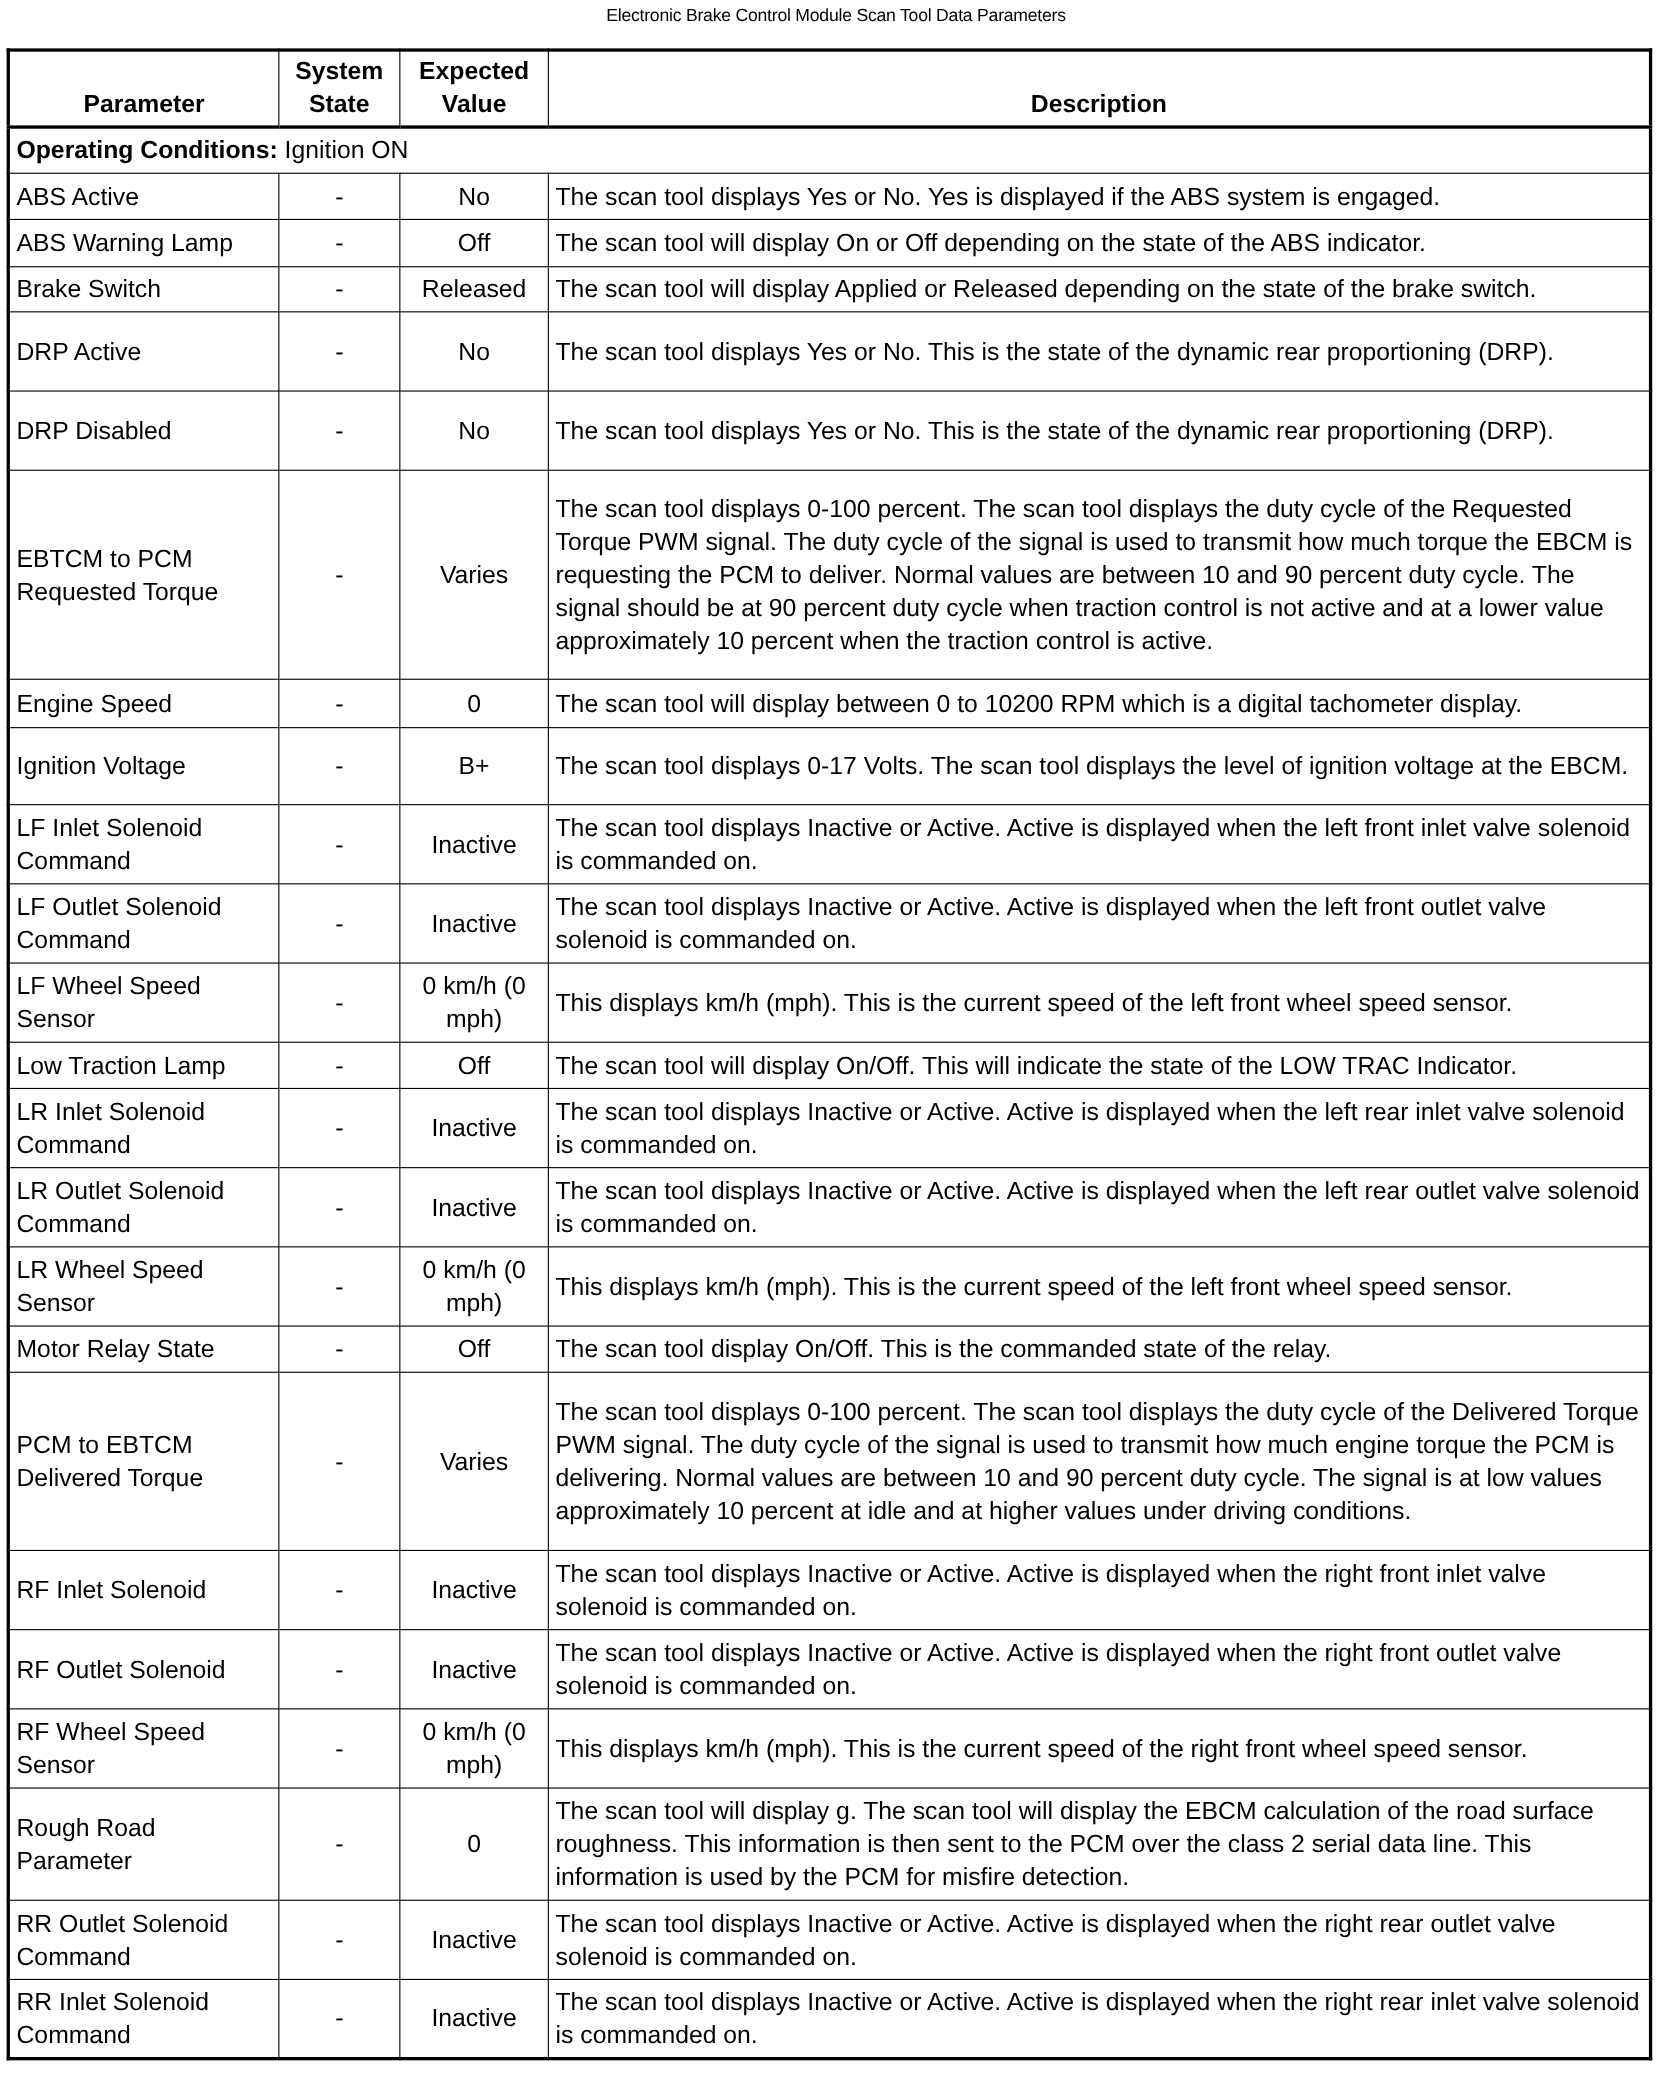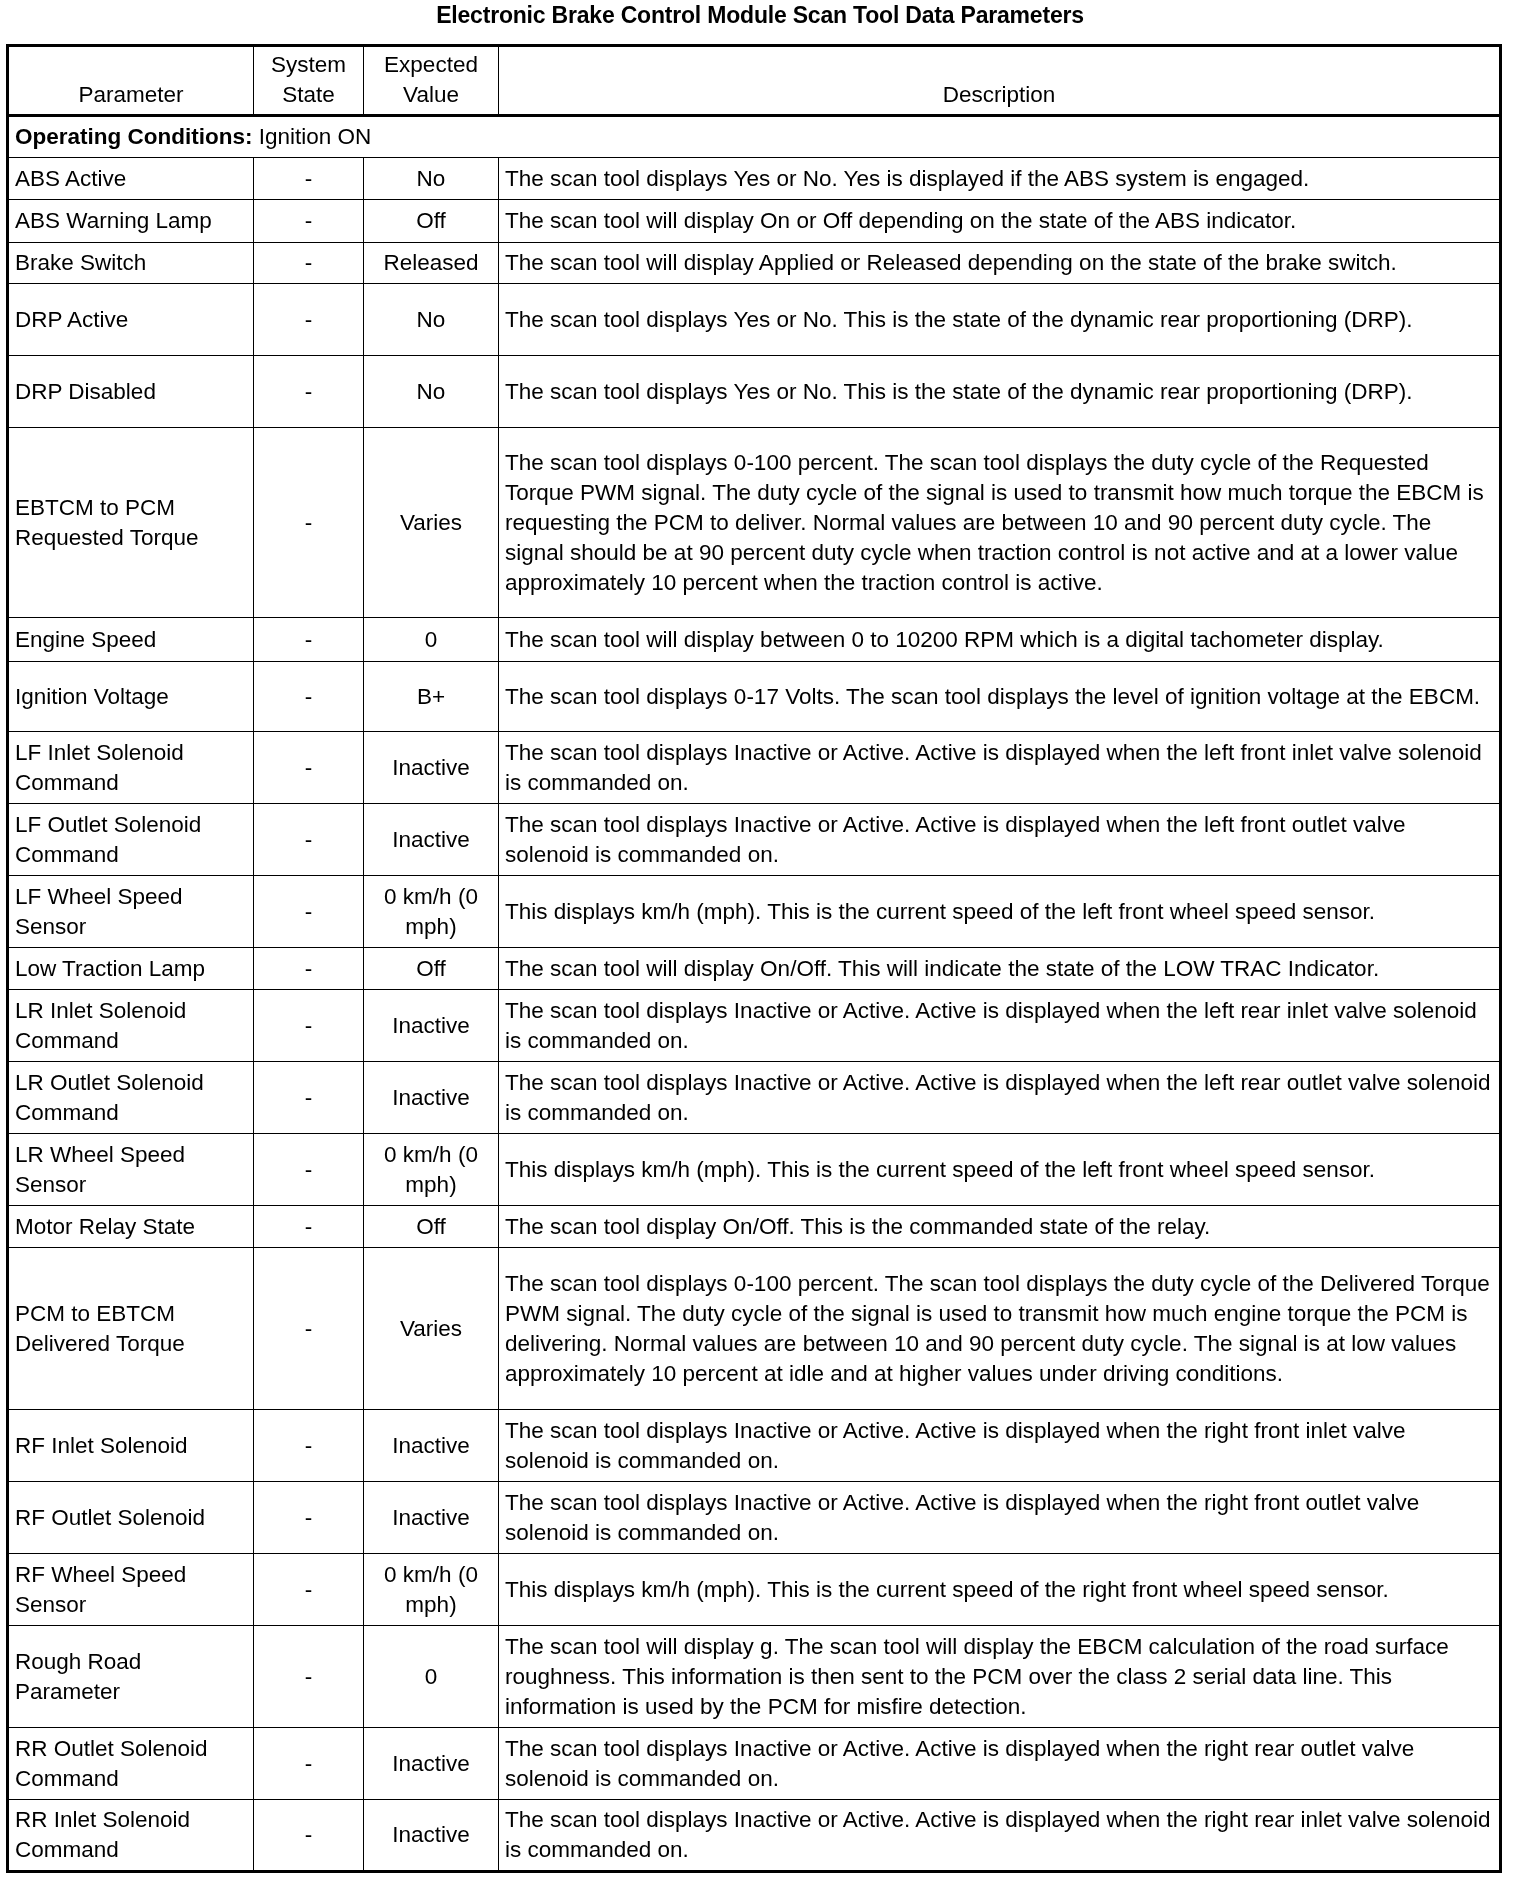--- a/index.html
+++ b/index.html
@@ -1,20 +1,20 @@
 <!DOCTYPE html>
 <html><head>
 <meta charset="utf-8">
 <style>
   html, body { margin:0; padding:0; background:#ffffff; }
   body { width:1520px; height:1890px; position:relative; font-family:"Liberation Sans", sans-serif; color:#000; }
-  .title { position:absolute; left:0; top:0; width:1520px; height:30px; text-align:center; font-weight:bold; font-size:23px; line-height:30px; letter-spacing:-0.2px; }
+  .title { position:absolute; left:0; top:0; width:1520px; height:30px; text-align:center; font-weight:normal; font-size:16px; line-height:30px; letter-spacing:-0.2px; }
   table.params { position:absolute; left:6px; top:44px; width:1496px; border-collapse:collapse; border:3px solid #000; table-layout:fixed; }
   table.params td, table.params th { border:1.5px solid #000; padding:2px 6px; font-size:22.5px; line-height:30px; vertical-align:middle; }
-  table.params th { font-weight:normal; text-align:center; vertical-align:bottom; padding-bottom:4px; }
+  table.params th { font-weight:bold; text-align:center; vertical-align:bottom; padding-bottom:4px; }
   table.params thead tr { height:70px; border-bottom:3px solid #000; }
   table.params thead th { border-bottom:3px solid #000; }
   td.c { text-align:center; }
   td.desc { padding-left:6px; }
   .opcond td { border-bottom:1.5px solid #000; }
   .opcond .lbl { font-weight:bold; }
   col.c1 { width:246px; } col.c2 { width:110px; } col.c3 { width:135px; } col.c4 { width:auto; }
 </style>
 </head>
 <body>

